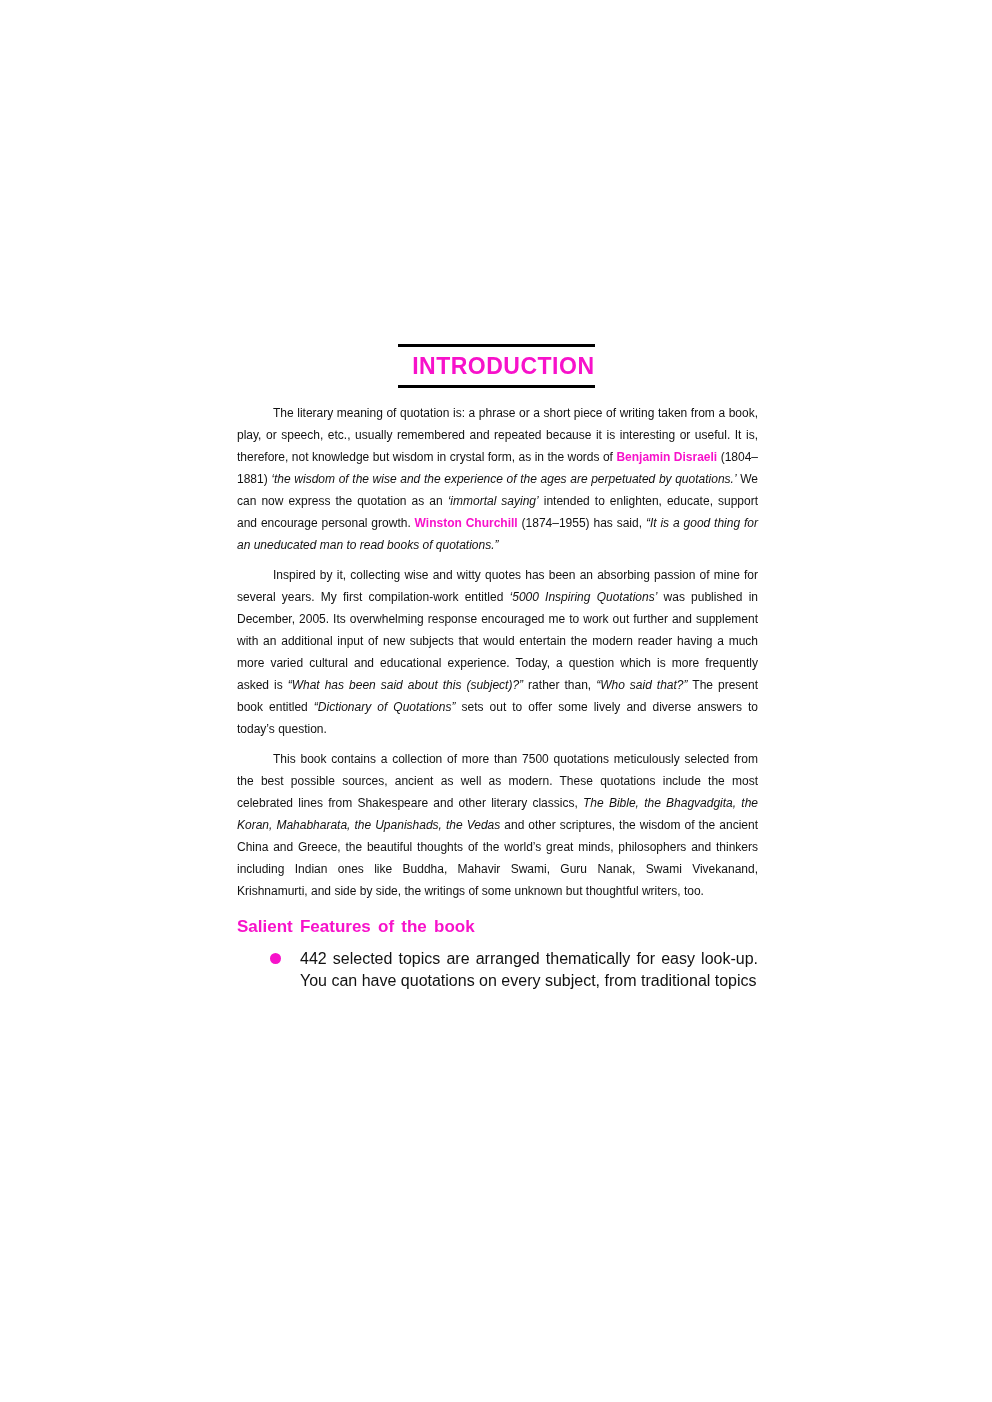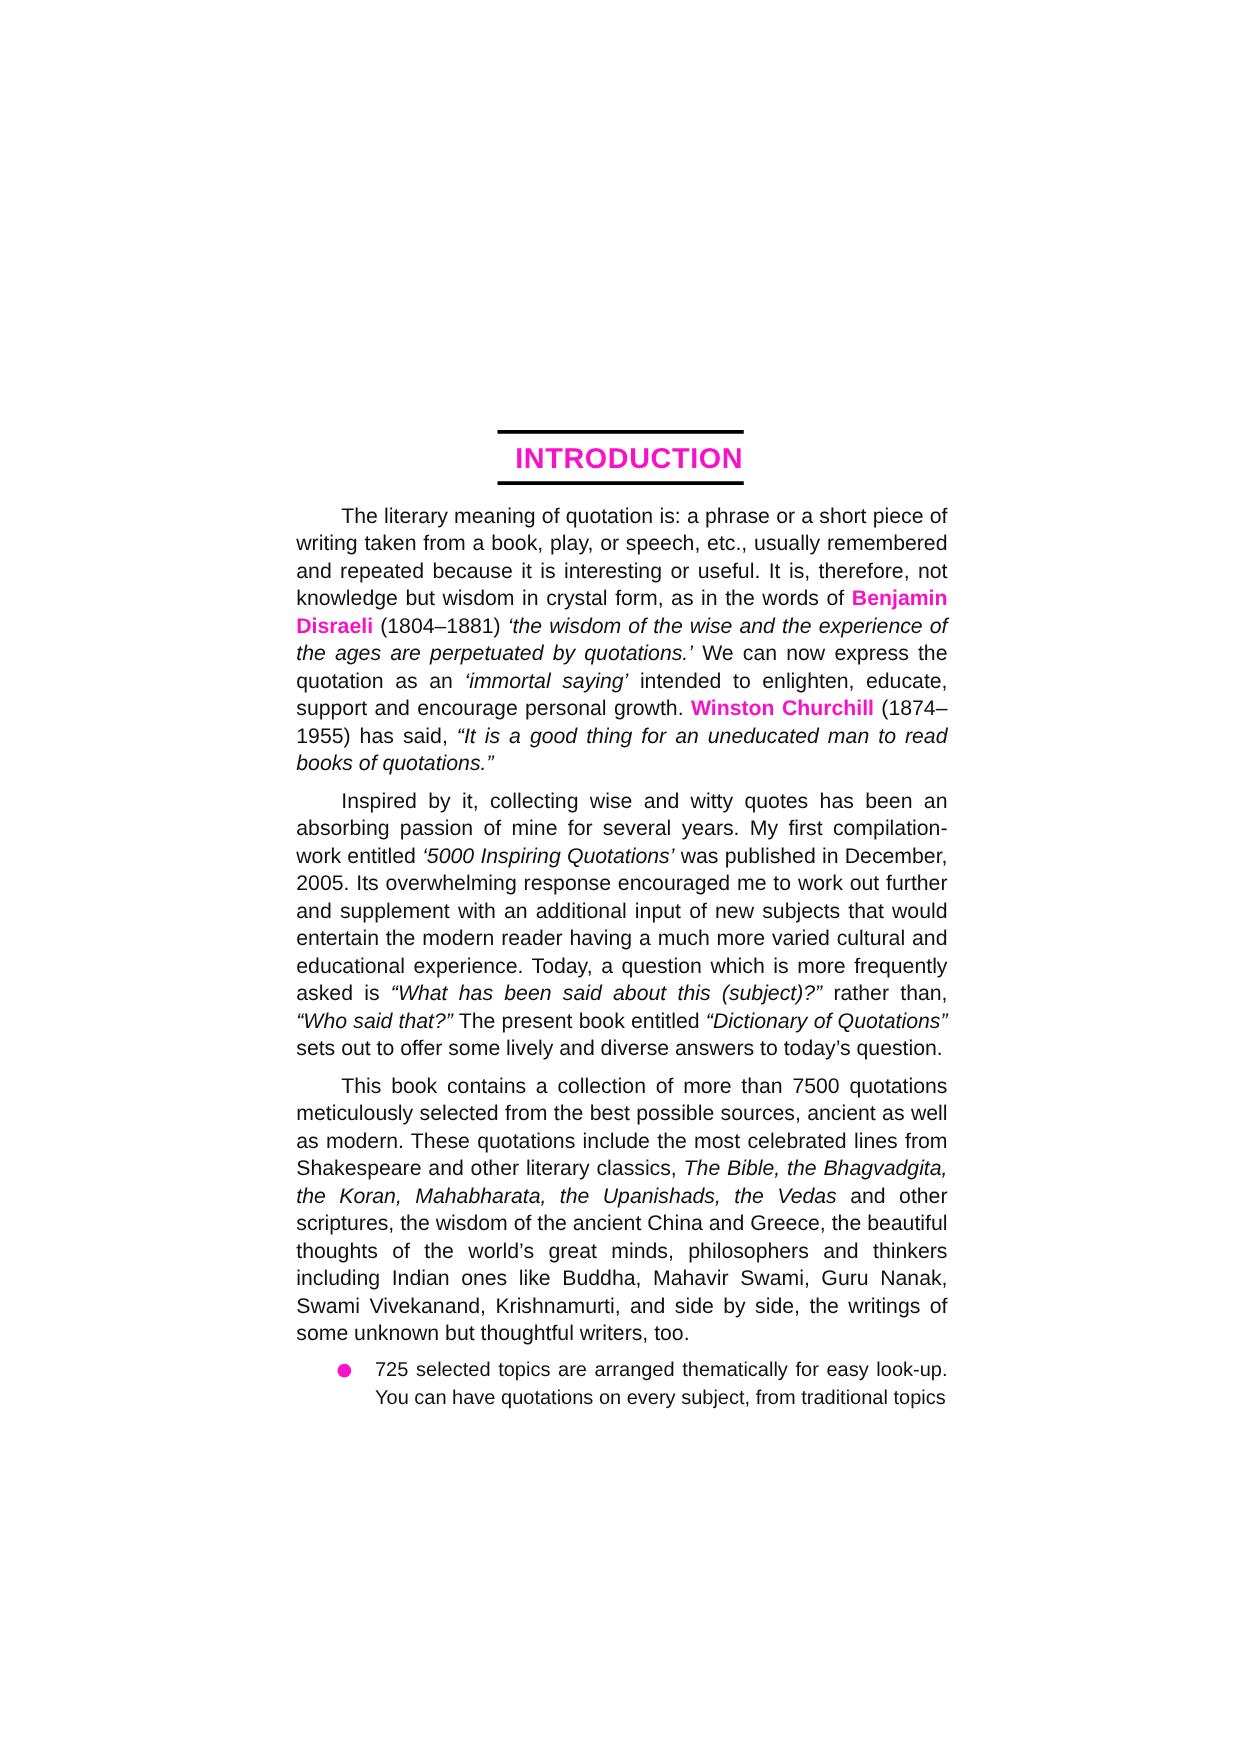--- a/index.html
+++ b/index.html
@@ -29,21 +29,21 @@
     line-height: 1.25;
     padding: 5px 0 4px 0;
     white-space: nowrap;
   }
 
   .body-text {
     width: 521px;
     margin-left: 237px;
   }
   .para {
-    font-size: 17px;
+    font-size: 12px;
     line-height: 22px;
     text-align: justify;
     text-indent: 36px;
     margin-bottom: 8px;
   }
   .seg-italic { font-style: italic; }
   .seg-bold-magenta { font-weight: bold; color: var(--magenta); }
 
   .section-heading {
     font-size: 17px;
@@ -84,22 +84,23 @@
   </header>
 
   <main class="body-text">
 
     <p class="para"><span class="seg-normal">The literary meaning of quotation is: a phrase or a short piece of writing taken from a book, play, or speech, etc., usually remembered and repeated because it is interesting or useful. It is, therefore, not knowledge but wisdom in crystal form, as in the words of </span><span class="seg-bold-magenta">Benjamin Disraeli</span><span class="seg-normal"> (1804–1881) </span><span class="seg-italic">‘the wisdom of the wise and the experience of the ages are perpetuated by quotations.’</span><span class="seg-normal"> We can now express the quotation as an </span><span class="seg-italic">‘immortal saying’</span><span class="seg-normal"> intended to enlighten, educate, support and encourage personal growth. </span><span class="seg-bold-magenta">Winston Churchill</span><span class="seg-normal"> (1874–1955) has said, </span><span class="seg-italic">“It is a good thing for an uneducated man to read books of quotations.”</span></p>
 
     <p class="para"><span class="seg-normal">Inspired by it, collecting wise and witty quotes has been an absorbing passion of mine for several years. My first compilation-work entitled </span><span class="seg-italic">‘5000 Inspiring Quotations’</span><span class="seg-normal"> was published in December, 2005. Its overwhelming response encouraged me to work out further and supplement with an additional input of new subjects that would entertain the modern reader having a much more varied cultural and educational experience. Today, a question which is more frequently asked is </span><span class="seg-italic">“What has been said about this (subject)?”</span><span class="seg-normal"> rather than, </span><span class="seg-italic">“Who said that?”</span><span class="seg-normal"> The present book entitled </span><span class="seg-italic">“Dictionary of Quotations”</span><span class="seg-normal"> sets out to offer some lively and diverse answers to today’s question.</span></p>
 
     <p class="para"><span class="seg-normal">This book contains a collection of more than 7500 quotations meticulously selected from the best possible sources, ancient as well as modern. These quotations include the most celebrated lines from Shakespeare and other literary classics, </span><span class="seg-italic">The Bible, the Bhagvadgita, the Koran, Mahabharata, the Upanishads, the Vedas</span><span class="seg-normal"> and other scriptures, the wisdom of the ancient China and Greece, the beautiful thoughts of the world’s great minds, philosophers and thinkers including Indian ones like Buddha, Mahavir Swami, Guru Nanak, Swami Vivekanand, Krishnamurti, and side by side, the writings of some unknown but thoughtful writers, too.</span></p>
 
+    <h2 class="section-heading">Salient Features of the book</h2>
 
     <ul class="feature-list">
       <li class="feature-item">
         <span class="bullet-dot"></span>
-        <span><span class="seg-normal">725 selected topics are arranged thematically for easy look-up. You can have quotations on every subject, from traditional topics</span></span>
+        <span><span class="seg-normal">442 selected topics are arranged thematically for easy look-up. You can have quotations on every subject, from traditional topics</span></span>
       </li>
     </ul>
 
   </main>
 </div>
 
 </body></html>

